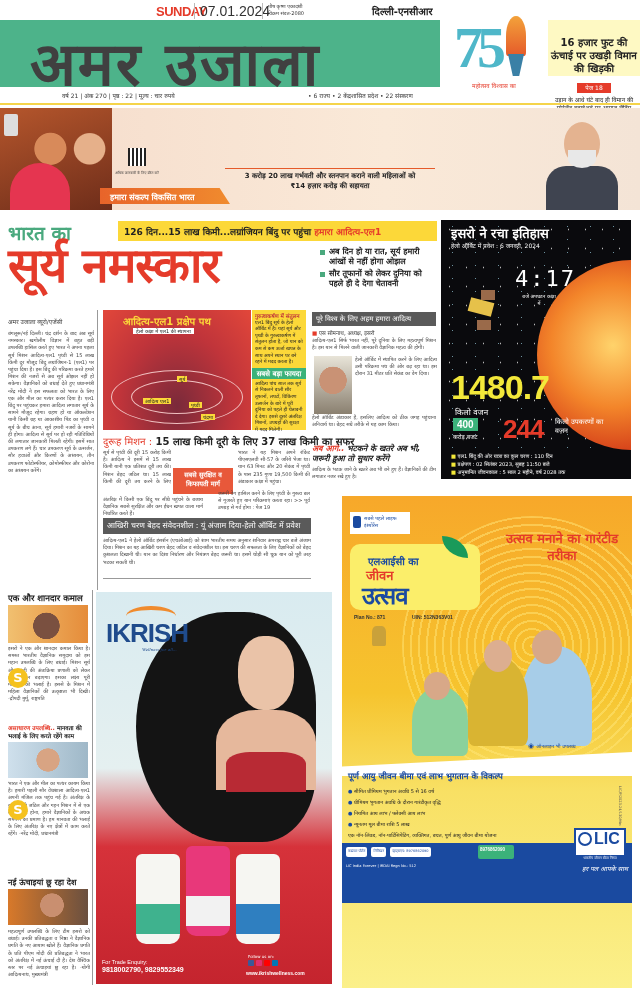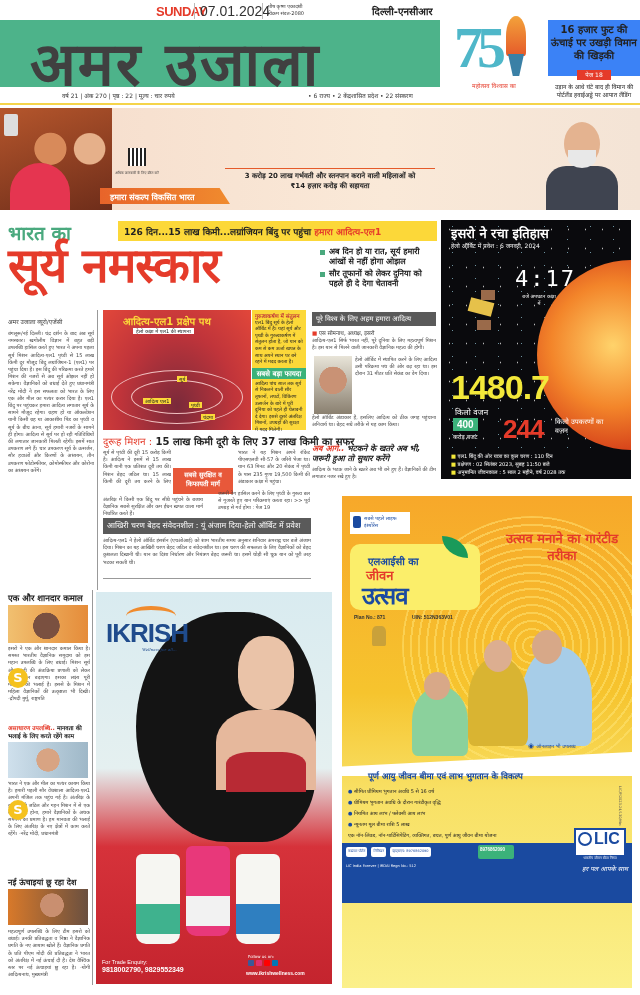--- a/index.html
+++ b/index.html
@@ -12,21 +12,21 @@
   .date { left: 200px; top: 3px; font: 14px "Liberation Sans", sans-serif; color: #333; }
   .panchang { left: 268px; top: 3px; font-size: 5px; line-height: 7px; color: #333; width: 40px; }
   .edition { left: 372px; top: 4px; font: bold 10px "DejaVu Sans", sans-serif; color: #222; }
   .logo-band { left: 0; top: 20px; width: 440px; height: 67px; background: #4db38a; }
   .logo-text { left: 30px; top: 14px; font: bold 60px "DejaVu Serif", serif; color: #404040; letter-spacing: 2px; line-height: 60px; }
   .seventyfive { left: 444px; top: 14px; width: 100px; height: 80px; }
   .seventyfive .num { position: absolute; left: 10px; top: 0; font: bold 58px "Liberation Serif", serif; color: #4fb7c9; letter-spacing: -6px; }
   .seventyfive .torch { position: absolute; left: 62px; top: 2px; width: 20px; height: 40px; background: linear-gradient(#f3a23a, #e55a2a); border-radius: 50% 50% 10% 10%; }
   .seventyfive .pen { position: absolute; left: 64px; top: 40px; width: 16px; height: 22px; background: #3a80a6; clip-path: polygon(0 0,100% 0,70% 100%,30% 100%); }
   .seventyfive .tag { position: absolute; left: 0; top: 68px; font-size: 6px; color: #e53b2a; width: 100px; text-align: center; }
-  .teaser { left: 548px; top: 20px; width: 92px; height: 56px; background: #3b82f6; padding: 3px 3px; text-align: center; }
+  .teaser { left: 548px; top: 20px; width: 92px; height: 56px; background: #fef9c3; padding: 16px 3px; text-align: center; }
   .teaser h3 { font: bold 10px "DejaVu Sans", sans-serif; color: #222; line-height: 13px; }
   .teaser .page { display: inline-block; background: #e53b2a; color: #fff; font-size: 6px; padding: 1px 8px; margin: 3px 0; }
   .teaser p { font-size: 6px; line-height: 8px; color: #222; }
   .meta { left: 0; top: 89px; width: 640px; height: 14px; font-size: 6px; color: #333; }
   .meta .left { position: absolute; left: 62px; top: 3px; }
   .meta .city { position: absolute; left: 245px; top: 1px; font-size: 8px; color: #e53b2a; margin-top: 34px; }
   .meta .right { position: absolute; left: 308px; top: 3px; }
   .yellow-rule { left: 0; top: 103px; width: 640px; height: 2px; background: #f5d44a; }
 
   
@@ -160,21 +160,21 @@
   .lic .leaf { position: absolute; left: 100px; top: 40px; width: 26px; height: 22px; background: #1a9a5a; border-radius: 0 100% 0 100%; }
   .lic .plan { position: absolute; left: 12px; top: 118px; font: bold 5px "Liberation Sans", sans-serif; color: #333; }
   .lic .uin { position: absolute; left: 70px; top: 118px; font: bold 5px "Liberation Sans", sans-serif; color: #333; }
   .lic .slogan { position: absolute; left: 160px; top: 34px; font: bold 13px "DejaVu Sans", sans-serif; color: #e53b2a; line-height: 17px; text-align: center; width: 120px; }
   .lic .family { position: absolute; left: 30px; top: 140px; width 250px; width: 250px; height: 150px; }
   .lic .family .p { position: absolute; border-radius: 50% 50% 10% 10%; }
   .lic .banner { position: absolute; left: 40px; top: 214px; width: 250px; height: 42px; background: #d8302e; clip-path: polygon(6% 0,100% 0,100% 100%,0 100%); color: #fff; font: bold 11px "DejaVu Sans", sans-serif; text-align: center; padding-top: 4px; line-height: 16px; }
   .lic .white-strip { position: absolute; left: 0; top: 256px; width: 290px; height: 24px; background: #fff; clip-path: polygon(0 60%,100% 0,100% 100%,0 100%); }
   .lic .online { position: absolute; left: 186px; top: 246px; font-size: 5px; color: #1a4aa0; }
   .lic .online::before { content: "◉ "; color: #1a4aa0; font-size: 7px; }
-  .lic h5 { position: absolute; left: 6px; top: 274px; font: bold 8.5px "DejaVu Sans", sans-serif; color: #1a4aa0; margin-left: 20px; }
+  .lic h5 { position: absolute; left: 6px; top: 274px; font: bold 8.5px "DejaVu Sans", sans-serif; color: #1a4aa0; }
   .lic ul { position: absolute; left: 6px; top: 290px; list-style: none; font-size: 5px; line-height: 11px; color: #222; }
   .lic ul li::before { content: "● "; color: #1a4aa0; }
   .lic .nonlinked { position: absolute; left: 6px; top: 336px; font-size: 5px; color: #222; }
   .lic .blue { position: absolute; left: 0; top: 347px; width: 290px; height: 60px; background: #1a4aa0; }
   .lic .blue .pills { position: absolute; left: 4px; top: 4px; display: flex; gap: 4px; }
   .lic .blue .pills span { display: block; height: 10px; background: #fff; border-radius: 2px; font-size: 3.5px; color: #1a4aa0; padding: 1px 2px; }
   .lic .blue .toll { position: absolute; left: 136px; top: 2px; width: 36px; height: 14px; background: #3bb27a; color: #fff; font: bold 4.5px "Liberation Sans", sans-serif; padding: 2px; border-radius: 2px; }
   .lic .blue .fine { position: absolute; left: 4px; top: 20px; width: 230px; font-size: 3.6px; color: #fff; line-height: 6px; }
   .lic .lic-logo { position: absolute; left: 232px; top: 332px; width: 52px; height: 34px; background: #fff; border: 2px solid #1a4aa0; }
   .lic .lic-logo .emb { position: absolute; left: 2px; top: 2px; width: 14px; height: 14px; border-radius: 50%; border: 2px solid #1a4aa0; }

